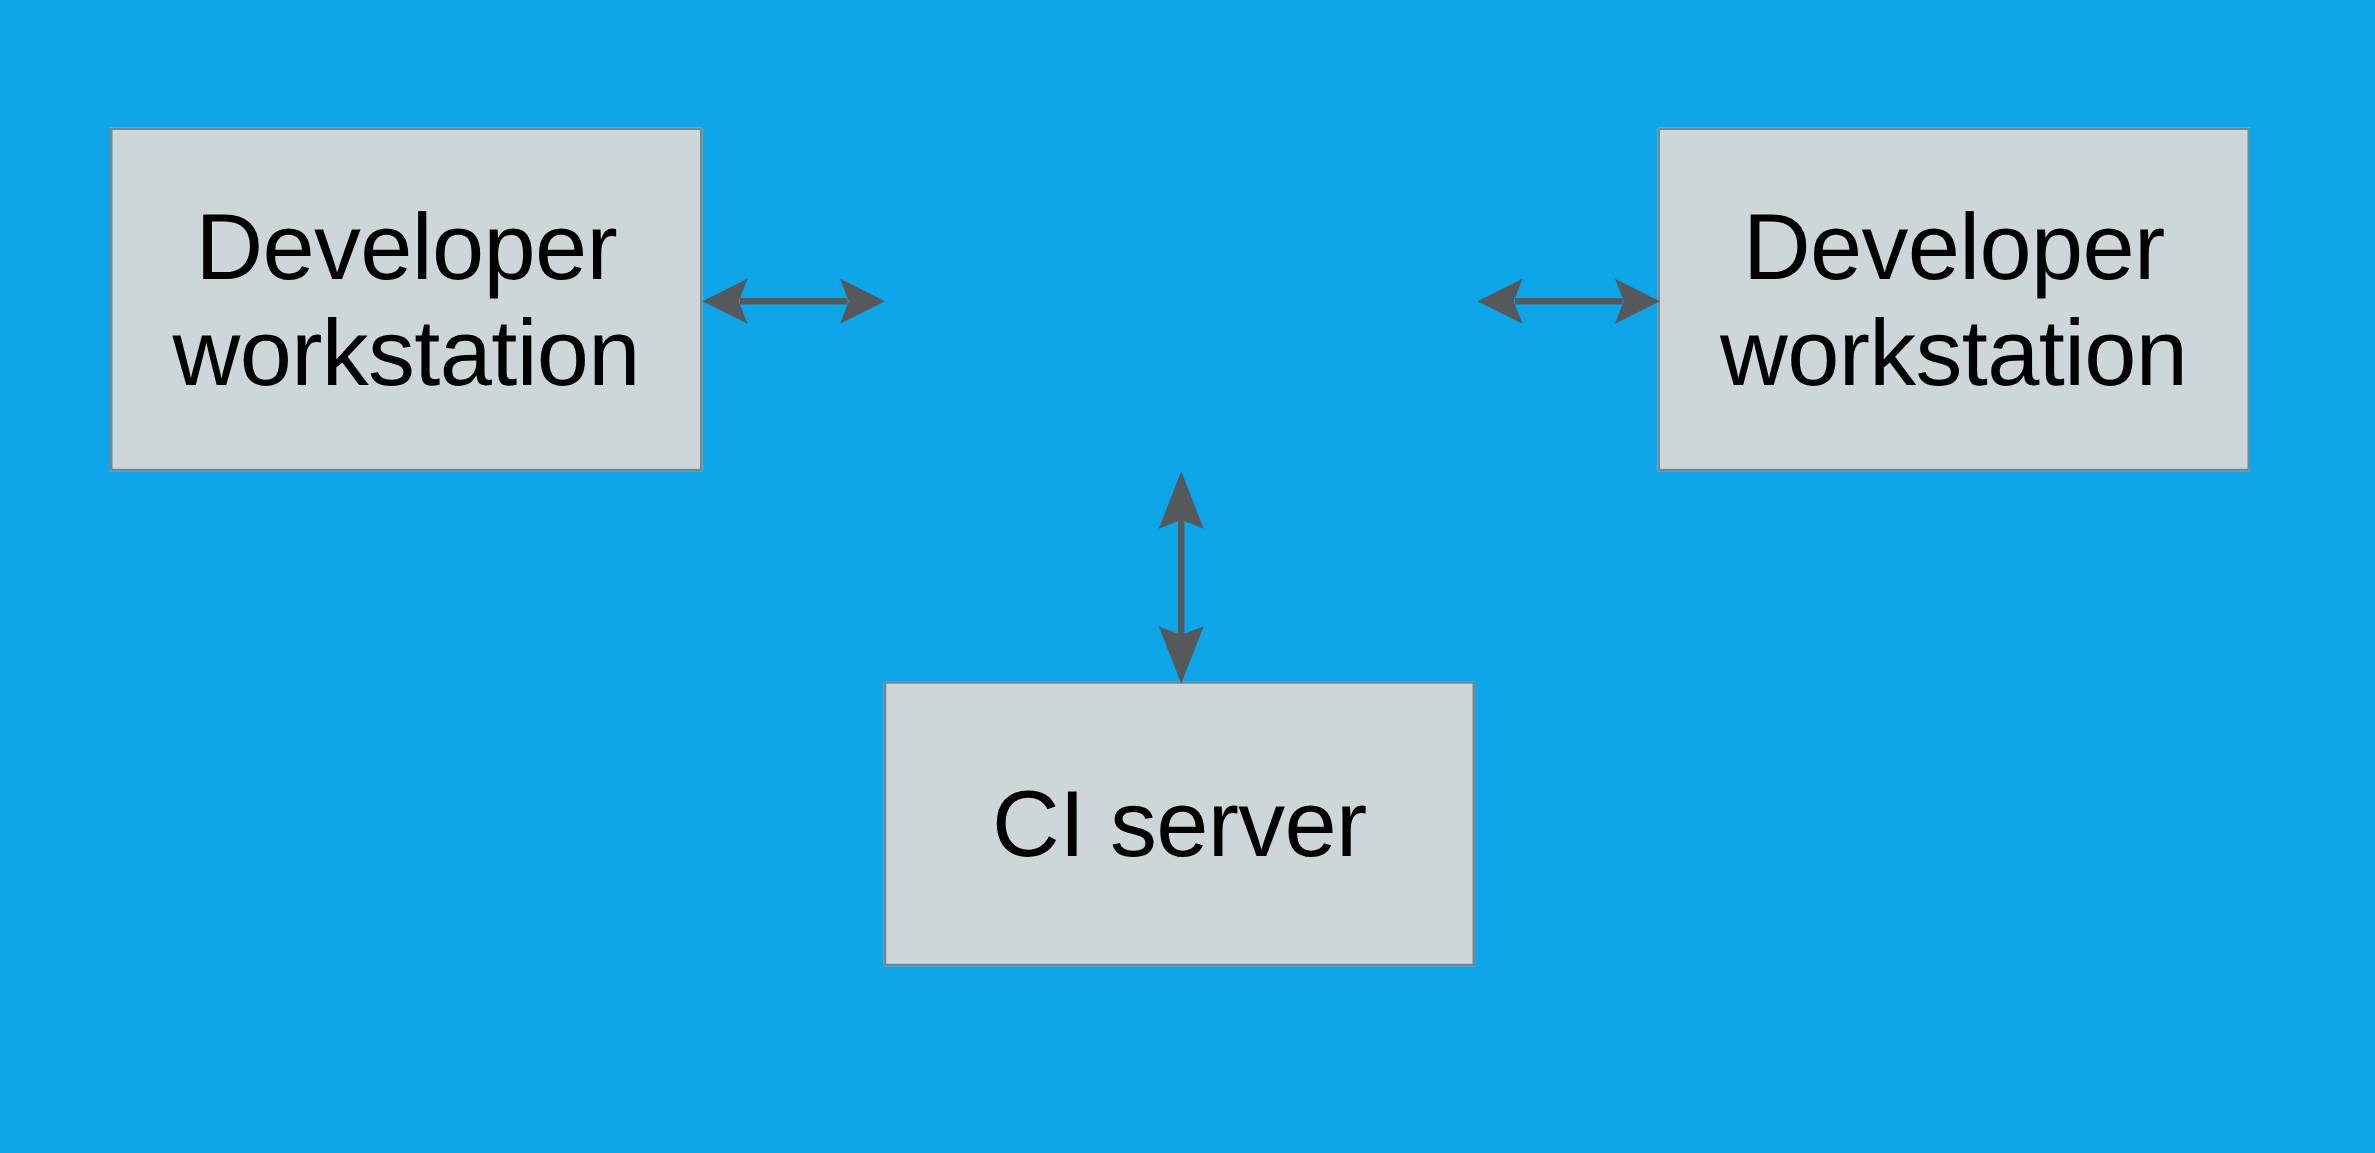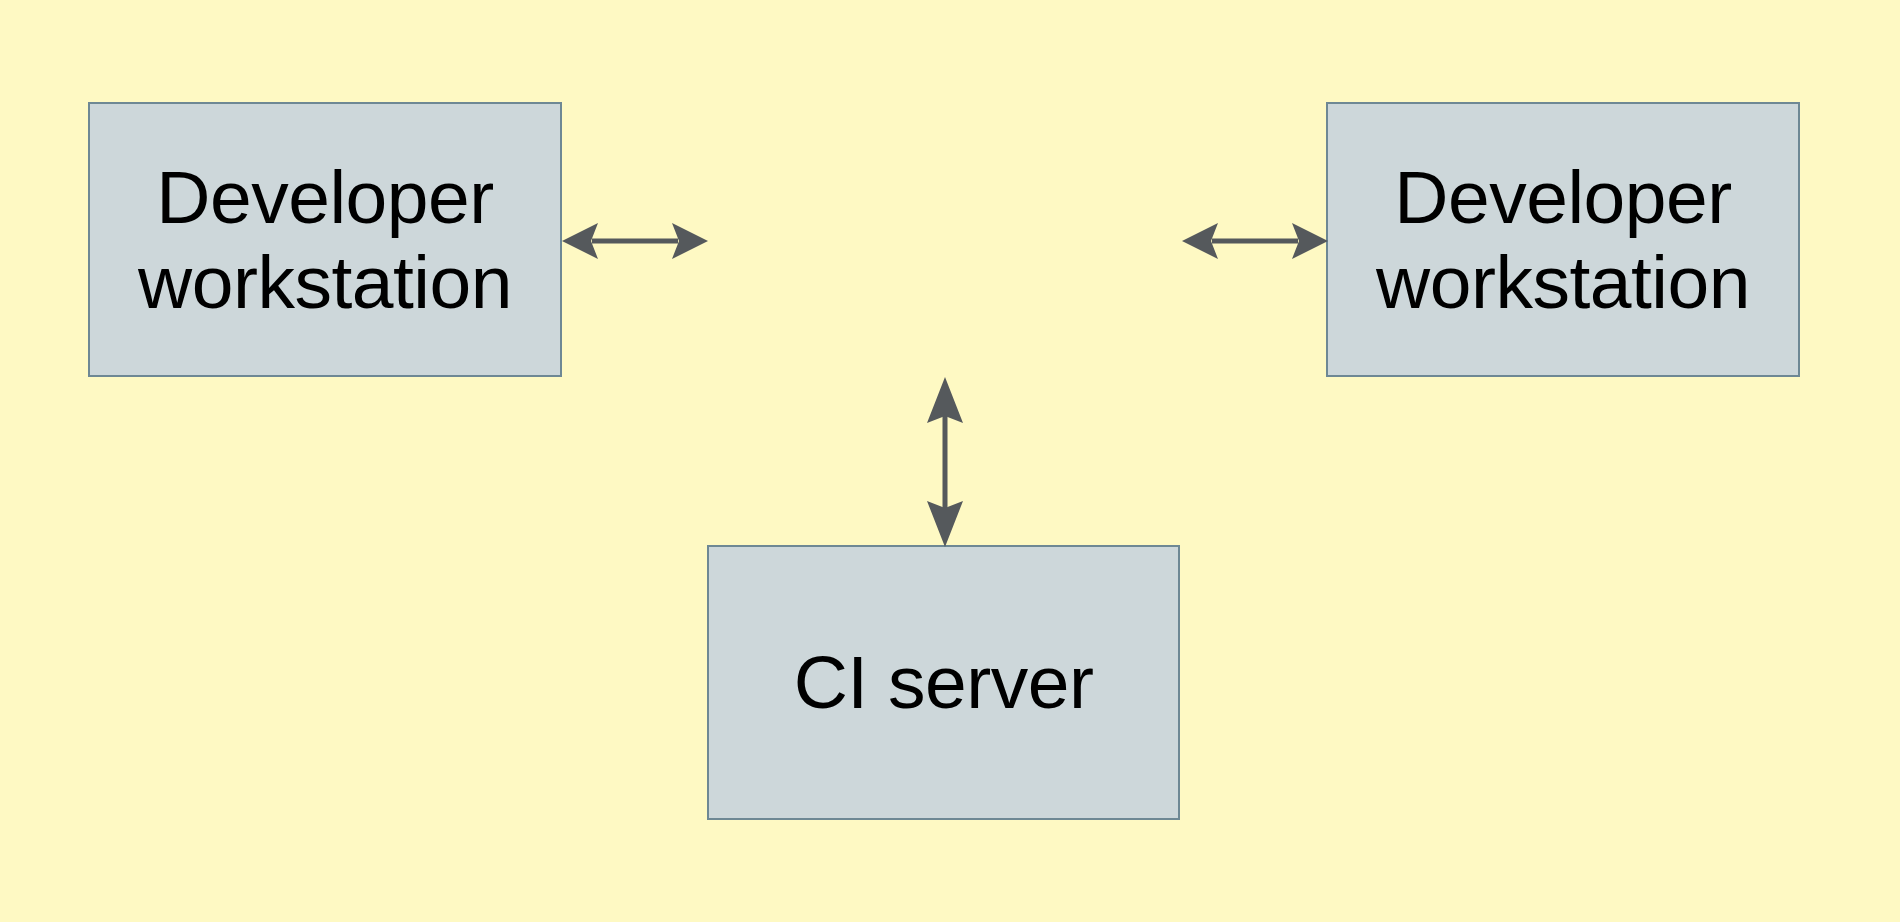--- a/index.html
+++ b/index.html
@@ -8,21 +8,21 @@
     padding: 0;
     background: #ffffff;
   }
   body {
     font-family: "Liberation Sans", sans-serif;
   }
   #canvas {
     position: relative;
     width: 1900px;
     height: 922px;
-    background: #fef9c3;
+    background: #0ea5e9;
     overflow: hidden;
   }
   .node {
     position: absolute;
     box-sizing: border-box;
     background: #cdd7da;
     border: 2px solid #6e8894;
     display: flex;
     align-items: center;
     justify-content: center;
@@ -53,21 +53,21 @@
     <div class="node-label">Developer
 workstation</div>
   </div>
 
 
   <div class="node" style="left:1326px; top:102px; width:474px; height:275px;">
     <div class="node-label">Developer
 workstation</div>
   </div>
 
-  <div class="node" style="left:707px; top:545px; width:473px; height:275px;">
+  <div class="node" style="left:707px; top:545px; width:473px; height:228px;">
     <div class="node-label">CI server</div>
   </div>
 
   <div class="edge" style="left:562px; top:214px; width:146px; height:54px;">
     <svg width="146" height="54" viewBox="0 0 146 54" aria-hidden="true">
       <g fill="#55595c">
         <rect x="30" y="24.5" width="86" height="5"></rect>
         <path d="M 0 27 L 36 9 L 29 27 L 36 45 Z"></path>
         <path d="M 146 27 L 110 9 L 117 27 L 110 45 Z"></path>
       </g>

